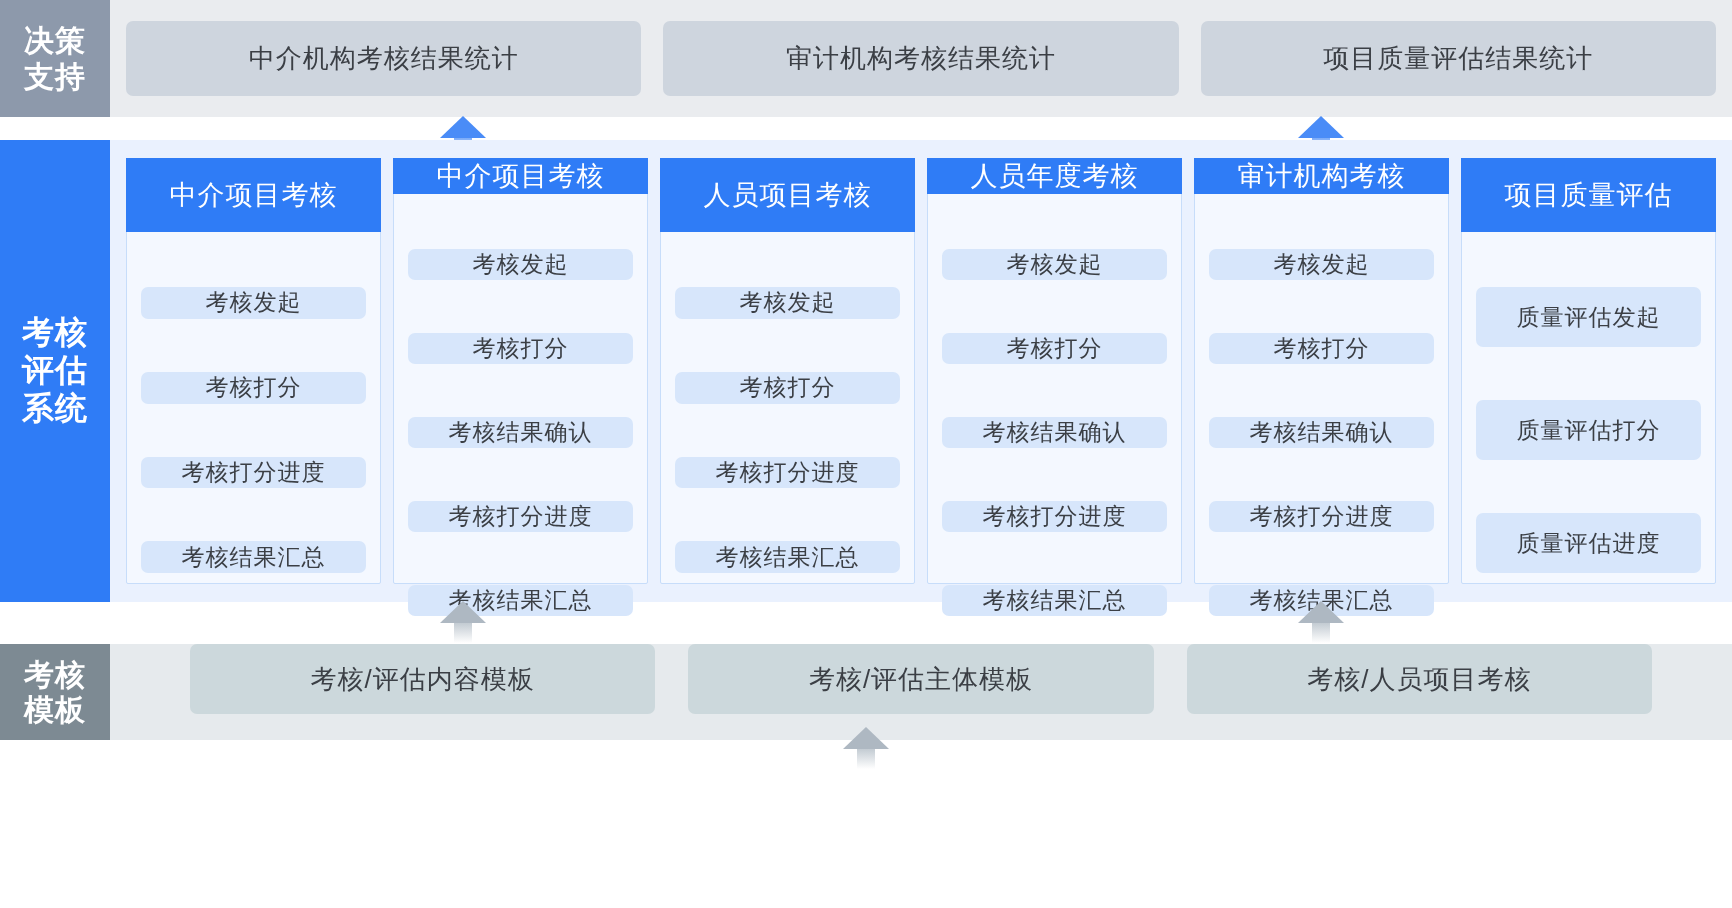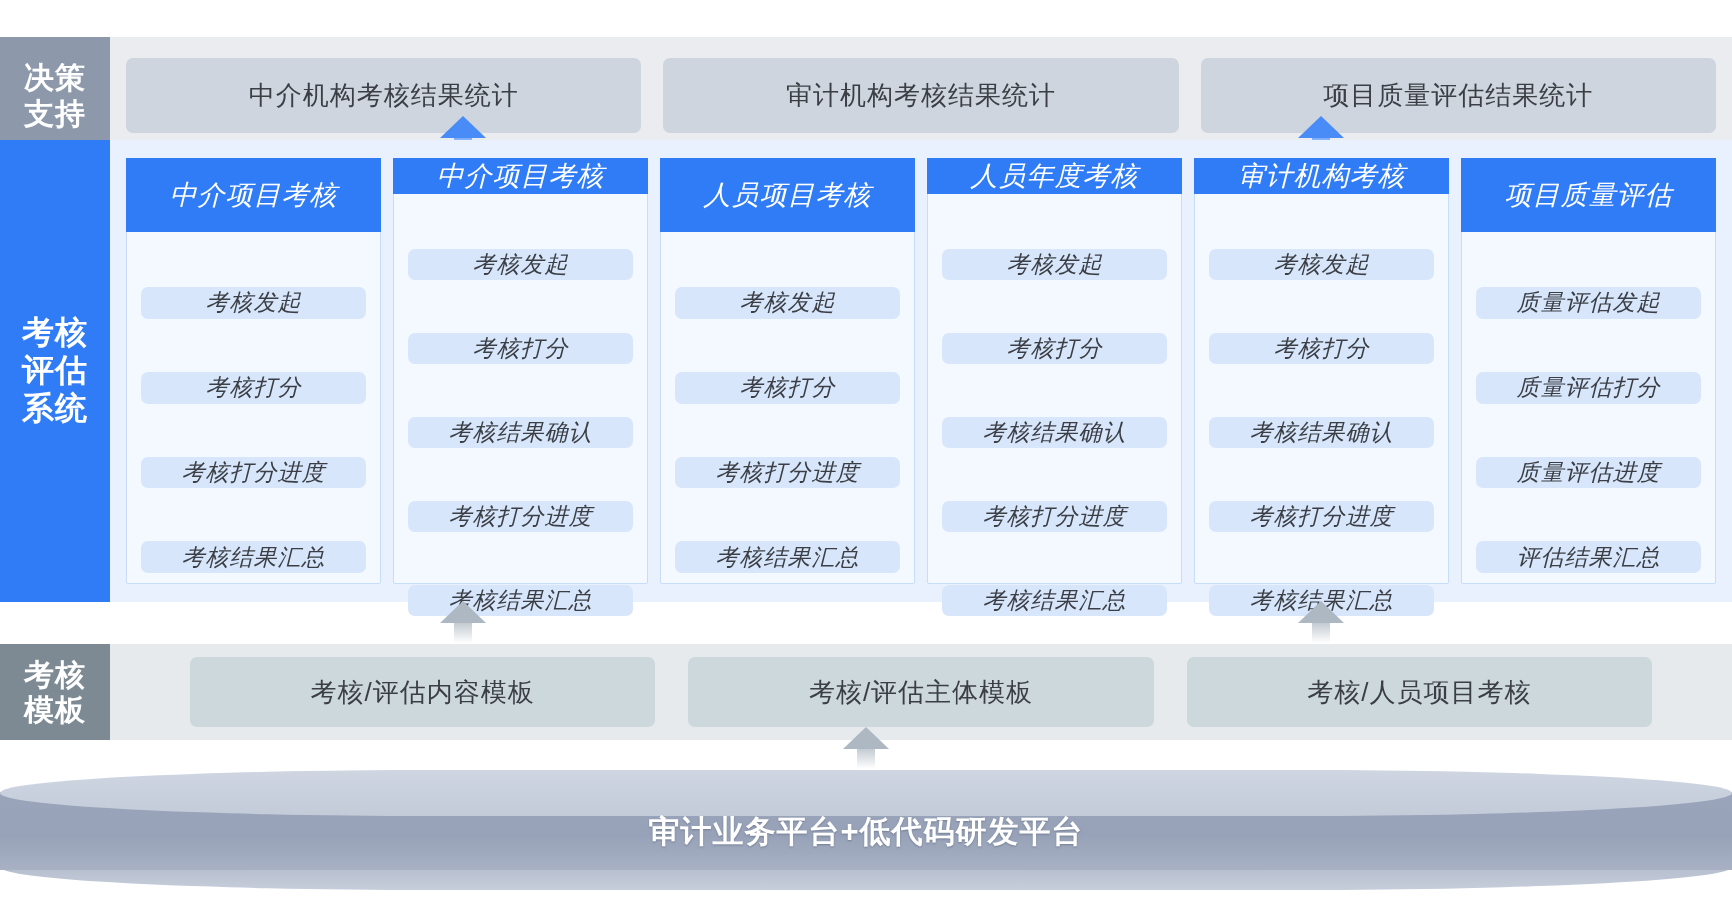--- a/index.html
+++ b/index.html
@@ -15,21 +15,21 @@
   .band { position: absolute; display: flex; align-items: stretch; }
 
   .band-label {
     display:flex; flex-direction:column; align-items:center; justify-content:center;
     color:#ffffff; font-weight:bold; letter-spacing:1px;
     flex: 0 0 auto; text-align:center;
   }
   .band-label span { display:block; line-height: 1.18; }
 
   
-  #decision-band { left:0; top:0; width:1732px; height:117px;margin-top:37px; }
+  #decision-band { left:0; top:0; width:1732px; height:117px; }
   #decision-label {
     width:110px; background:#8d99ab; font-size:30px;
   }
   #decision-body {
     flex:1; background:#eaecef; display:flex; align-items:center;
     gap:22px; padding: 0 16px;
   }
   .decision-card {
     flex:1; height:75px; background:#ced5de; border-radius:7px;
     display:flex; align-items:center; justify-content:center;
@@ -49,21 +49,21 @@
   .arrow-blue .head { border-bottom:22px solid #4a8cf7; }
   .arrow-blue .shaft { background: linear-gradient(to bottom, #6fa3f8, #ffffff); }
   .arrow-gray .head { border-bottom:22px solid #aeb8c2; }
   .arrow-gray .shaft { background: linear-gradient(to bottom, #bdc6ce, #ffffff); }
 
   
   #system-band { left:0; top:140px; width:1732px; height:462px; }
   #system-label { width:110px; background:#2f7cf6; font-size:32px; }
   #system-body {
     flex:1; background:#eaf1fe; display:flex; align-items:flex-start;
-    gap:12px; padding:18px 16px;font-style:italic;
+    gap:12px; padding:18px 16px;
   }
   .sys-col {
     flex:1; display:flex; flex-direction:column;
     border:1px solid #c7ddfa; background:#f4f8ff; border-radius:2px;
     height:426px;
   }
   .sys-col-head {
     background:#2f7cf6; color:#fff; font-size:27px;
     height:74px; display:flex; align-items:center; justify-content:center;
     letter-spacing:1px;
@@ -77,21 +77,21 @@
     background:#d7e6fb; border-radius:7px;
     color:#3b3f45; font-size:23px; letter-spacing:1px;
     display:flex; align-items:center; justify-content:center;
     flex:1; min-height:0;margin-top:45px;
   }
 
   
   #template-band { left:0; top:644px; width:1732px; height:96px; }
   #template-label { width:110px; background:#7d8a93; font-size:30px; }
   #template-body {
-    flex:1; background:#e6eaed; display:flex; align-items:center;
+    flex:1; background:#e6eaed; display:flex; 
     gap:33px; padding:0 80px;
   }
   .tpl-card {
     flex:1; height:70px; background:#ccd8dc; border-radius:7px;
     display:flex; align-items:center; justify-content:center;
     color:#3b3f45; font-size:26px; letter-spacing:1px;
   }
 
   
   #platform { position:absolute; left:0; top:770px; width:1732px; height:138px; }
@@ -203,21 +203,20 @@
           <div class="sys-item">考核结果汇总</div>
         </div>
       </div>
 
       <div class="sys-col">
         <div class="sys-col-head">项目质量评估</div>
         <div class="sys-col-body">
           <div class="sys-item">质量评估发起</div>
           <div class="sys-item">质量评估打分</div>
           <div class="sys-item">质量评估进度</div>
-          <div class="sys-item">评估结果汇总</div>
         </div>
       </div>
 
     </div>
   </div>
 
   <div class="arrow-up arrow-gray" style="left:440px; top:601px;">
     <div class="shaft"></div>
     <div class="head"></div>
   </div>
@@ -236,20 +235,14 @@
       <div class="tpl-card">考核/评估主体模板</div>
       <div class="tpl-card">考核/人员项目考核</div>
     </div>
   </div>
 
   <div class="arrow-up arrow-gray" style="left:843px; top:727px;">
     <div class="shaft"></div>
     <div class="head"></div>
   </div>
 
-  <div id="platform">
-    <div id="platform-bottom"></div>
-    <div id="platform-body"></div>
-    <div id="platform-top"></div>
-    <div id="platform-label">审计业务平台+低代码研发平台</div>
-  </div>
 
 </div>
 
 </body></html>

